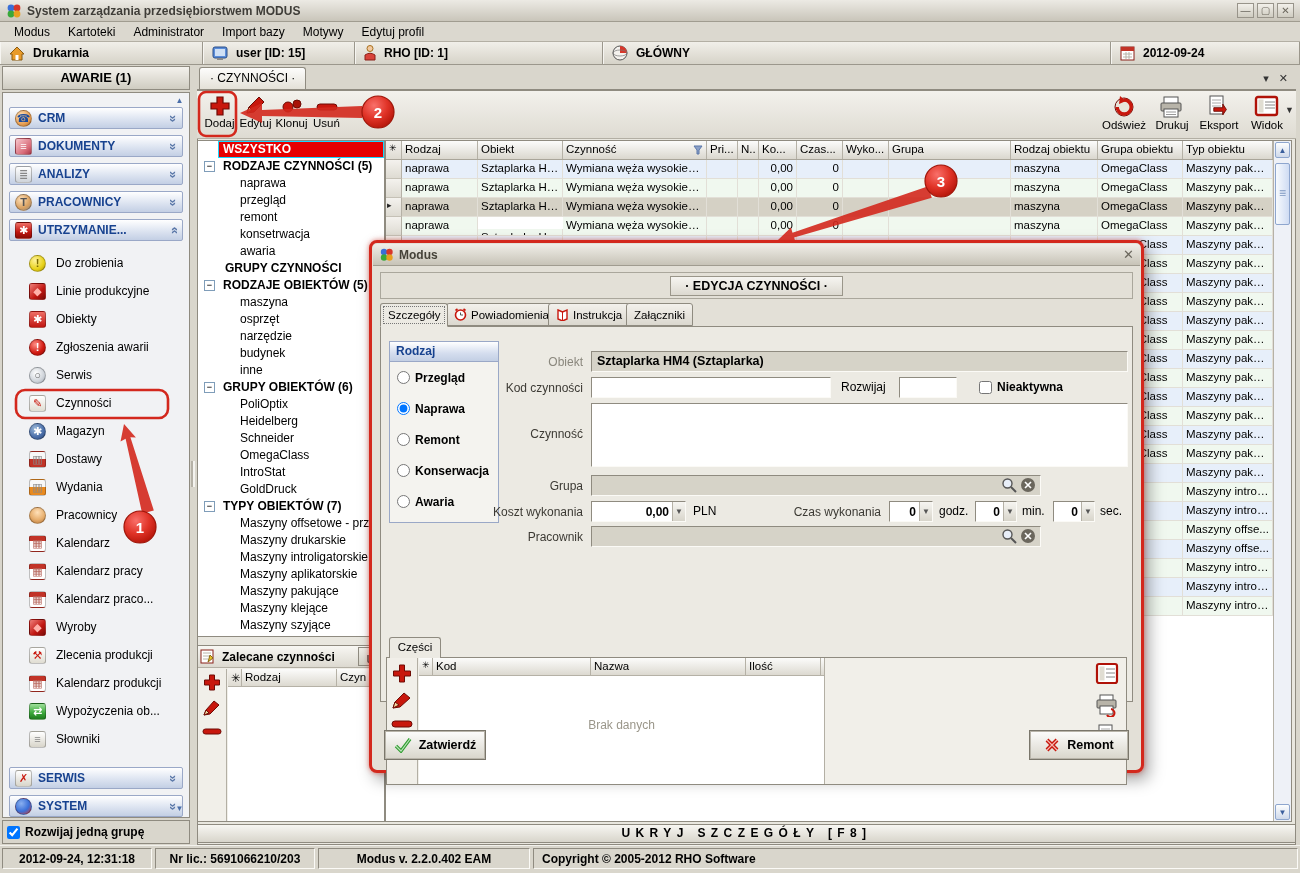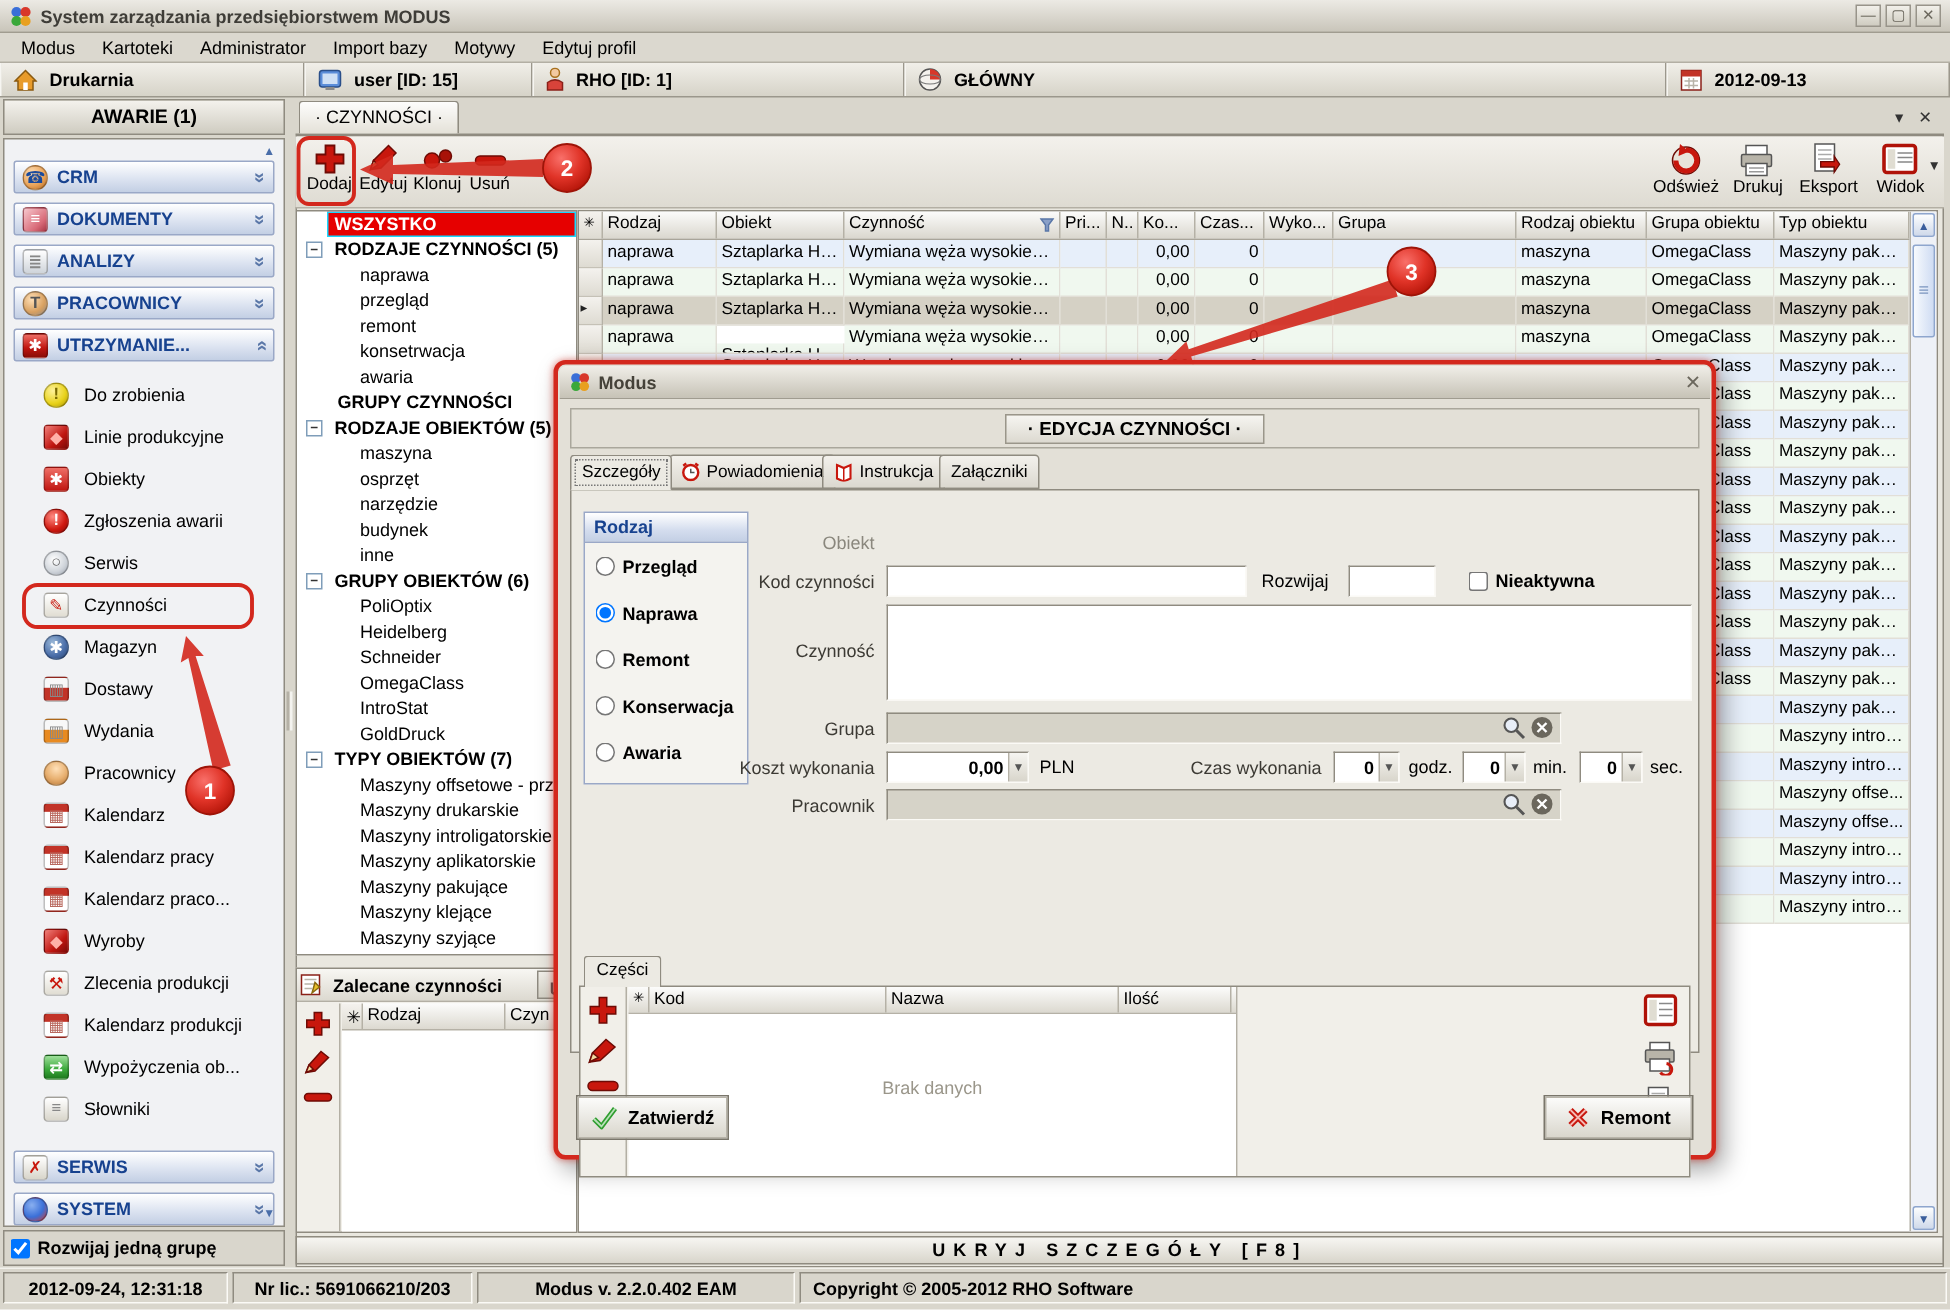--- a/index.html
+++ b/index.html
@@ -174,21 +174,21 @@
         <ellipse cx="8" cy="8" rx="7" ry="3" fill="none" stroke="#777" stroke-width=".7"></ellipse>
       </svg>
     <span>GŁÓWNY</span>
   </div>
   <div class="seg" style="flex:1">
     <svg width="15" height="15">
         <rect x="1" y="1" width="13" height="13" fill="#fff" stroke="#8a2018"></rect>
         <rect x="1" y="1" width="13" height="4" fill="#c23327"></rect>
         <path d="M3 8h9M3 11h9M6 6v7M9 6v7" stroke="#b8b4a9" stroke-width="1"></path>
       </svg>
-    <span>2012-09-13</span>
+    <span>2012-09-24</span>
   </div>
 </div>
 
 <div id="side-header" class="abs">AWARIE (1)</div>
 <div id="side-panel" class="abs">
   <div id="side-groups-top">
       <div class="acc-hdr">
         <span class="si round" style="background: radial-gradient(circle at 35% 30%, rgb(255, 224, 184), rgb(232, 160, 85) 60%, rgb(168, 98, 30)); color: rgb(26, 74, 156);">☎</span>
         <span>CRM</span>
         <span class="chev">»</span>
@@ -916,20 +916,21 @@
             <span>Konserwacja</span>
           </label>
           <label class="radio-row">
             <input type="radio" name="rodzaj" style="">
             <span>Awaria</span>
           </label>
         </div>
     </div>
 
     <span class="frm-label gray-lbl" style="left:12px; top:25px">Obiekt</span>
+    <div class="fld gray boldtxt nowrap" style="left:210px; top:24px; width:537px; font-size:12.5px">Sztaplarka HM4 (Sztaplarka)</div>
 
     <span class="frm-label" style="left:12px; top:51px">Kod czynności</span>
     <div class="fld" style="left:210px; top:50px; width:240px"></div>
     <span class="unit" style="left:460px; top:50px">Rozwijaj</span>
     <div class="fld" style="left:518px; top:50px; width:58px"></div>
     <input type="checkbox" class="abs" style="left: 598px; top: 54px; width: 13px; height: 13px;">
     <span class="unit bold" style="left:616px; top:50px">Nieaktywna</span>
 
     <span class="frm-label" style="left:12px; top:97px">Czynność</span>
     <div class="fld" style="left:210px; top:76px; width:537px; height:64px"></div>

